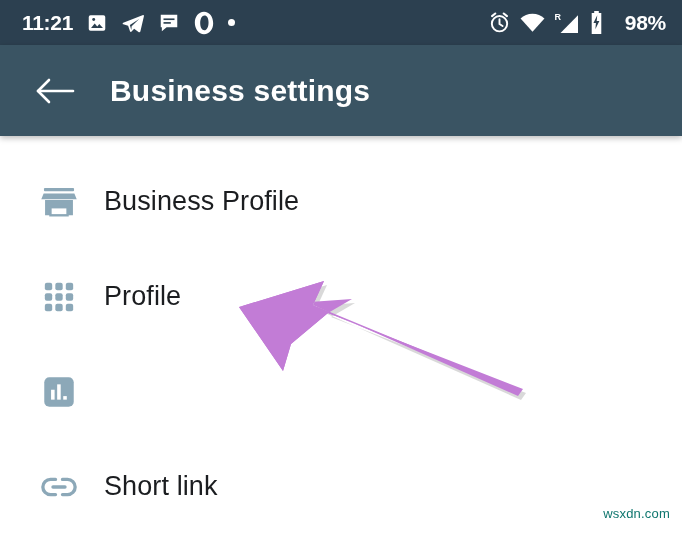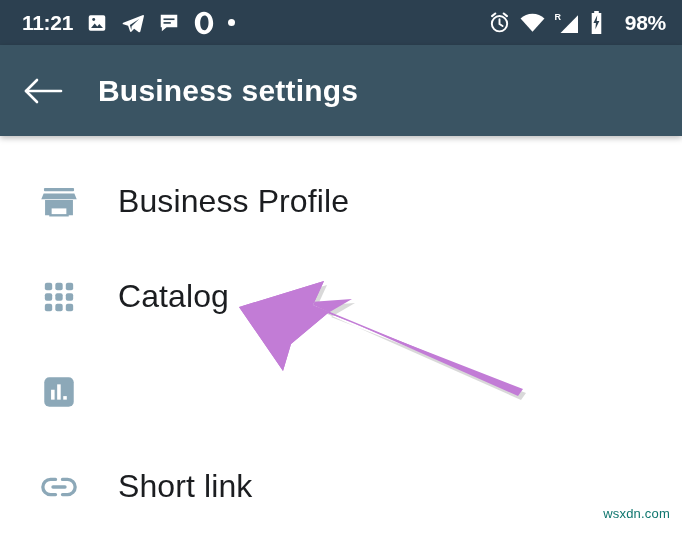--- a/index.html
+++ b/index.html
@@ -71,21 +71,21 @@
   
   .app-bar {
     position: absolute;
     left: 0; top: 45px;
     width: 682px;
     height: 91px;
     background: #3a5463;
     display: flex;
     align-items: center;
     box-sizing: border-box;
-    padding-left: 20px;
+    padding-left: 32px;
     box-shadow: 0 2px 6px rgba(0,0,0,0.28);
     z-index: 5;
   }
   .back-btn {
     width: 46px;
     height: 46px;
     display: flex;
     align-items: center;
     justify-content: center;
     flex: none;
@@ -120,22 +120,22 @@
   }
   .item-icon {
     width: 42px;
     height: 42px;
     flex: none;
     display: flex;
     align-items: center;
     justify-content: center;
   }
   .item-label {
-    margin-left: 38px;
-    font-size: 32px;
+    margin-left: 24px;
+    font-size: 27px;
     color: #1b1d20;
     letter-spacing: 0.1px;
     white-space: nowrap;
   }
 
   
   .arrow-overlay {
     position: absolute;
     left: 225px;
     top: 268px;
@@ -263,21 +263,21 @@
         <rect x="9.4" y="2" width="5.2" height="5.2" rx="1.4" fill="#8ca8b8"></rect>
         <rect x="16.8" y="2" width="5.2" height="5.2" rx="1.4" fill="#8ca8b8"></rect>
         <rect x="2" y="9.4" width="5.2" height="5.2" rx="1.4" fill="#8ca8b8"></rect>
         <rect x="9.4" y="9.4" width="5.2" height="5.2" rx="1.4" fill="#8ca8b8"></rect>
         <rect x="16.8" y="9.4" width="5.2" height="5.2" rx="1.4" fill="#8ca8b8"></rect>
         <rect x="2" y="16.8" width="5.2" height="5.2" rx="1.4" fill="#8ca8b8"></rect>
         <rect x="9.4" y="16.8" width="5.2" height="5.2" rx="1.4" fill="#8ca8b8"></rect>
         <rect x="16.8" y="16.8" width="5.2" height="5.2" rx="1.4" fill="#8ca8b8"></rect>
       </svg>
     </span>
-    <span class="item-label">Catalog</span>
+    <span class="item-label">Profile</span>
   </div>
 
   <div class="list-item">
     <span class="item-icon">
       <svg width="34" height="34" viewBox="0 0 24 24">
         <rect x="1.6" y="1.6" width="20.8" height="20.8" rx="3.6" fill="#8ca8b8"></rect>
         <rect x="6.4" y="10.4" width="2.5" height="7" fill="#ffffff"></rect>
         <rect x="10.7" y="6.6" width="2.5" height="10.8" fill="#ffffff"></rect>
         <rect x="15" y="14.9" width="2.5" height="2.5" fill="#ffffff"></rect>
       </svg>

